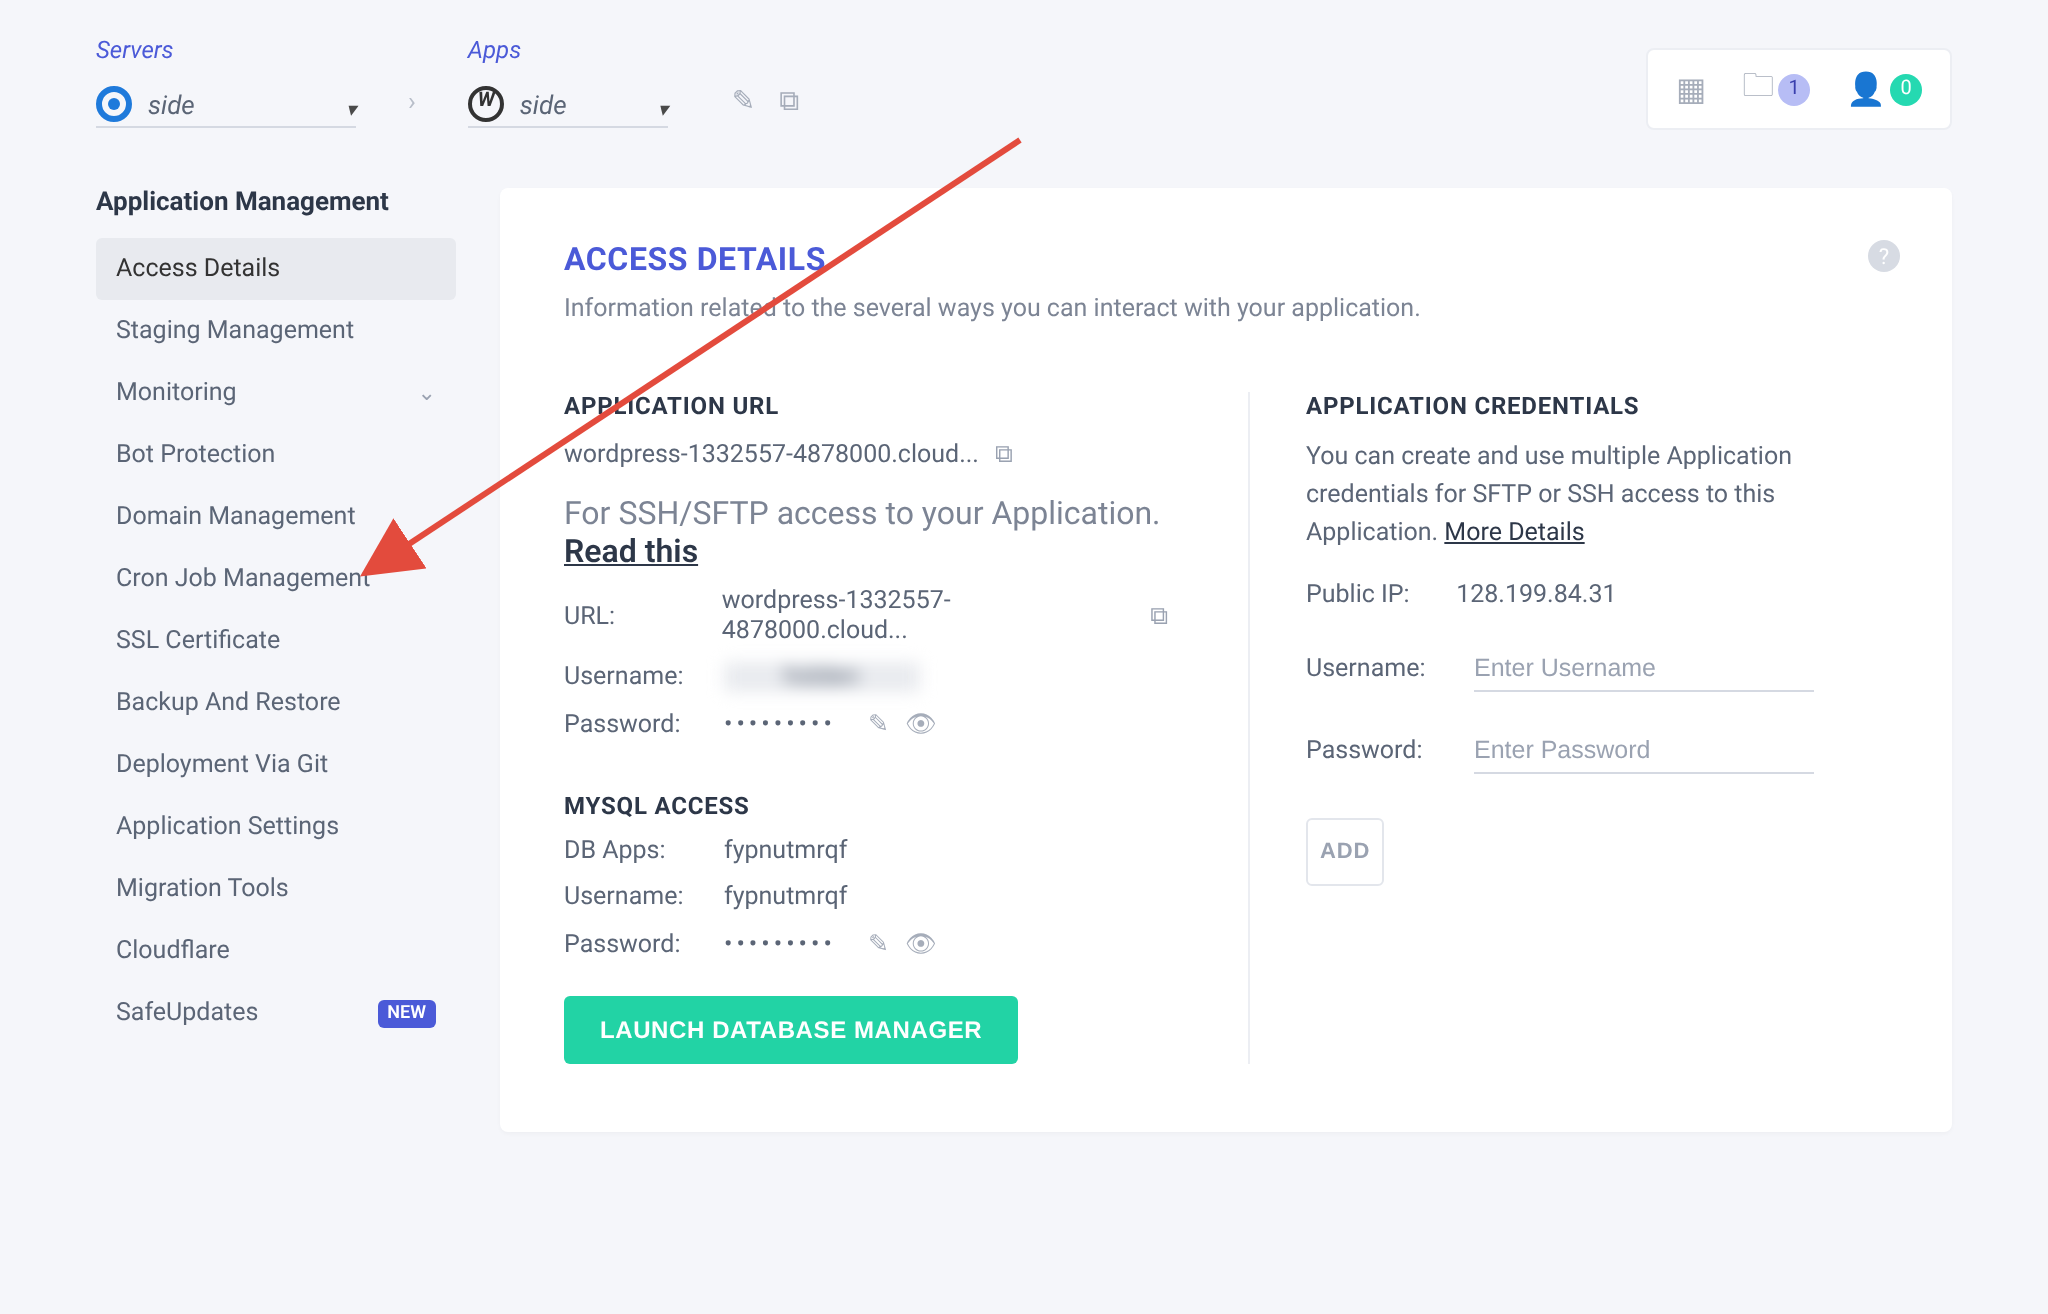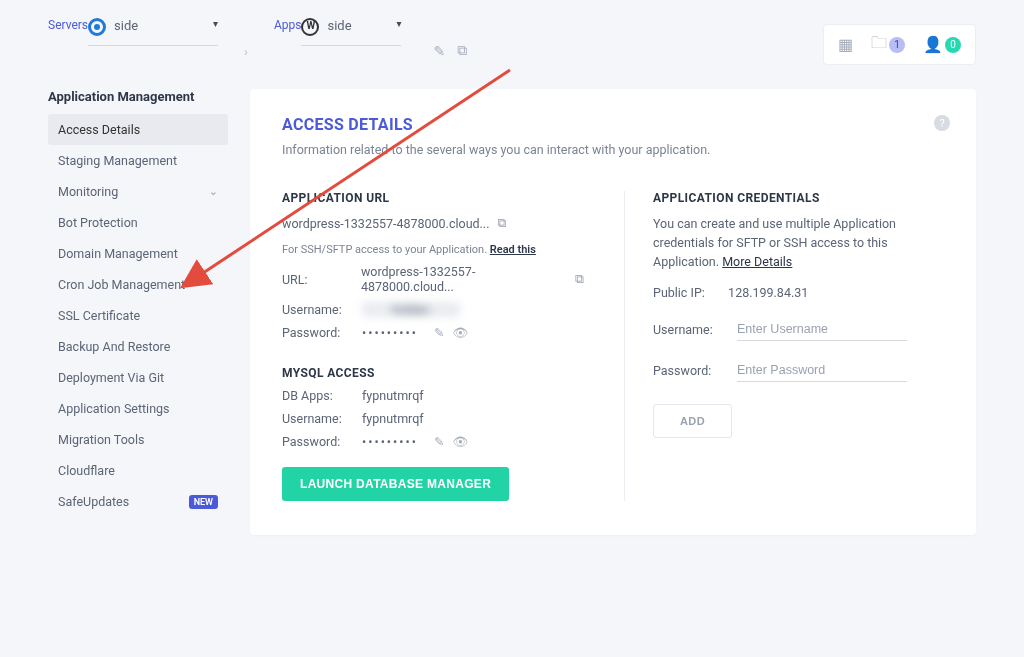--- a/index.html
+++ b/index.html
@@ -14,24 +14,24 @@
     position: relative;
   }
 
   
   .top-row {
     display: flex;
     align-items: flex-start;
     padding: 18px 48px 0 48px;
     position: relative;
   }
-  .crumb-col { display: flex; margin-right: 26px; }
+  .crumb-col { display: flex; flex-direction: column; margin-right: 26px; font-style: italic; }
   .crumb-label { color: #4b5ad8; font-size: 12px; margin-bottom: 4px; }
   .crumb-select {
-    display: flex; align-items: flex-start;
+    display: flex; align-items: flex-end;
     border-bottom: 1px solid #d5d9e2;
     min-width: 130px; height: 28px;
     padding-bottom: 2px;
     cursor: pointer;
     position: relative;
   }
   .crumb-select .txt { margin-left: 8px; color: #5b6576; }
   .crumb-caret { margin-left: auto; color: #4a4a4a; font-size: 10px; }
   .chev-right { color: #b8bec9; margin-top: 26px; margin-right: 26px; }
   .do-icon { width:18px; height:18px; border:3px solid #1f7adb; border-radius:50%; position:relative; }
@@ -82,21 +82,21 @@
 
   .two-col { display:flex; margin-top:34px; gap:40px; }
   .col-left { flex:1; }
   .col-right { width:320px; border-left:1px solid #eceef3; padding-left:28px; }
 
   .sec-title { font-size:12px; font-weight:700; color:#2d3748; letter-spacing:.4px; display:flex; align-items:center; gap:6px; }
   .info-dot { width:14px; height:14px; border:1px solid #c3c9d4; border-radius:50%; display:inline-flex; align-items:center; justify-content:center; font-size:9px; color:#9aa2b1; }
 
   .link-row { margin-top:10px; display:flex; align-items:center; gap:8px; color:#5b6576; font-size:12.5px; }
   .ext { color:#9aa2b1; cursor:pointer; }
-  .hint { color:#7c8494; margin-top:12px; font-size:11px; }
+  .hint { color:#7c8494; margin-top:12px; font-size:16px; }
   .hint a { color:#2d3748; font-weight:600; text-decoration:underline; cursor:pointer; }
 
   .kv { display:flex; align-items:center; gap:10px; margin-top:8px; font-size:12.5px; }
   .kv .k { width:70px; color:#5b6576; }
   .kv .v { color:#5b6576; }
   .dots { letter-spacing:2px; }
   .row-icons { display:flex; gap:8px; margin-left:6px; color:#a6adba; }
   .row-icons span { cursor:pointer; }
   .blur { filter: blur(4px); background:#e9ebef; color:transparent; padding:0 30px; border-radius:2px; }
 
@@ -116,21 +116,21 @@
   .cred-field .k { width:84px; color:#5b6576; }
   .cred-field input {
     border:none; border-bottom:1px solid #d5d9e2; background:transparent;
     padding:4px 0; font-size:12.5px; color:#5b6576; width:170px;
   }
   .cred-field input::placeholder { color:#9aa2b1; }
 
   .btn-add {
     margin-top:22px; border:1px solid #e3e6ec; background:#fff;
     color:#9aa2b1; font-size:11px; font-weight:700; letter-spacing:.4px;
-    padding:10px 26px; border-radius:3px; cursor:pointer;
+    padding:10px 6px; border-radius:3px; cursor:pointer;
   }
 
   
   .arrow { position:absolute; pointer-events:none; z-index:50; }
 </style>
 </head>
 <body>
 
 <div class="top-row">
   <div class="crumb-col">

